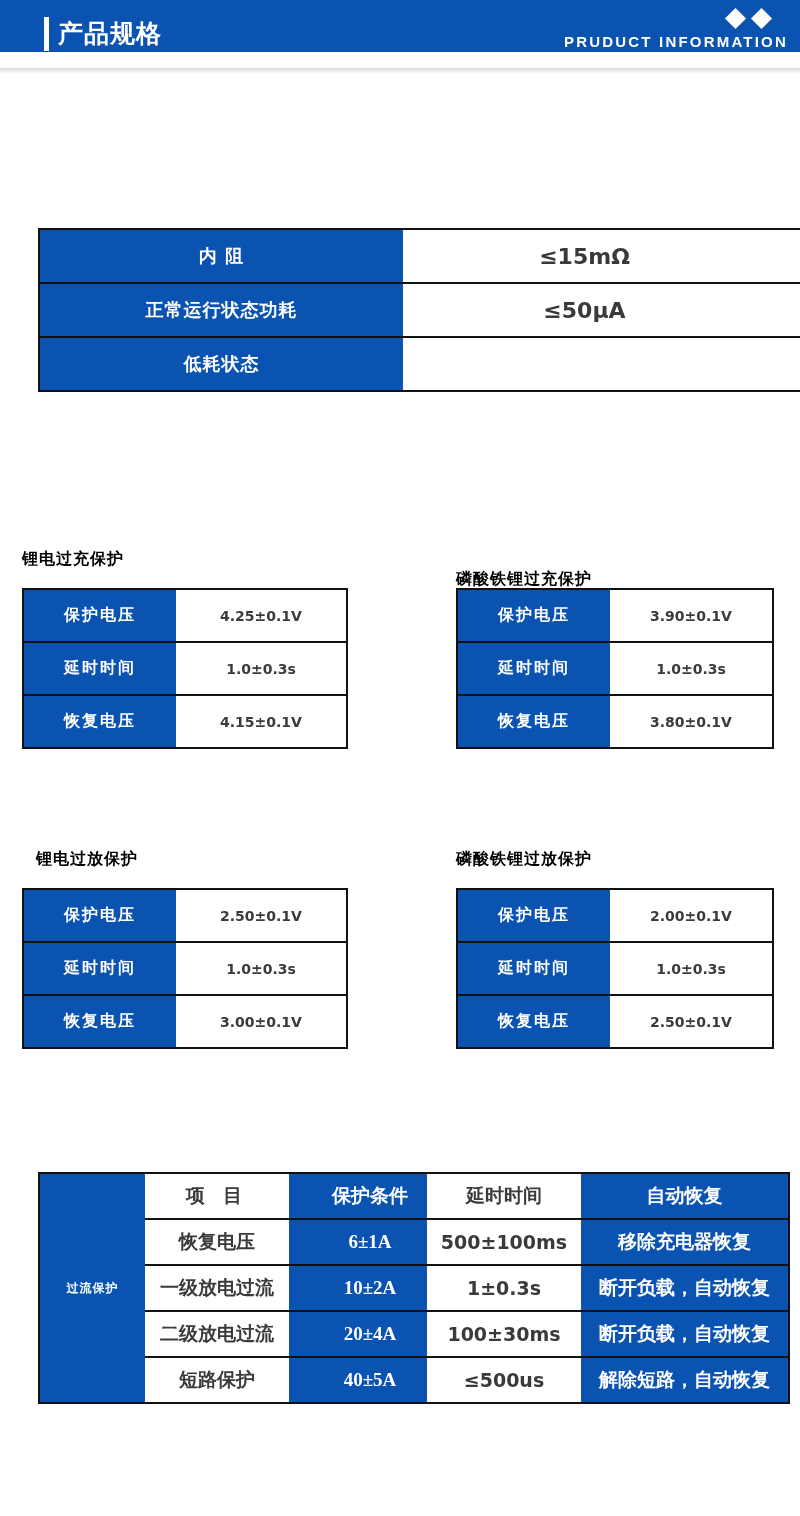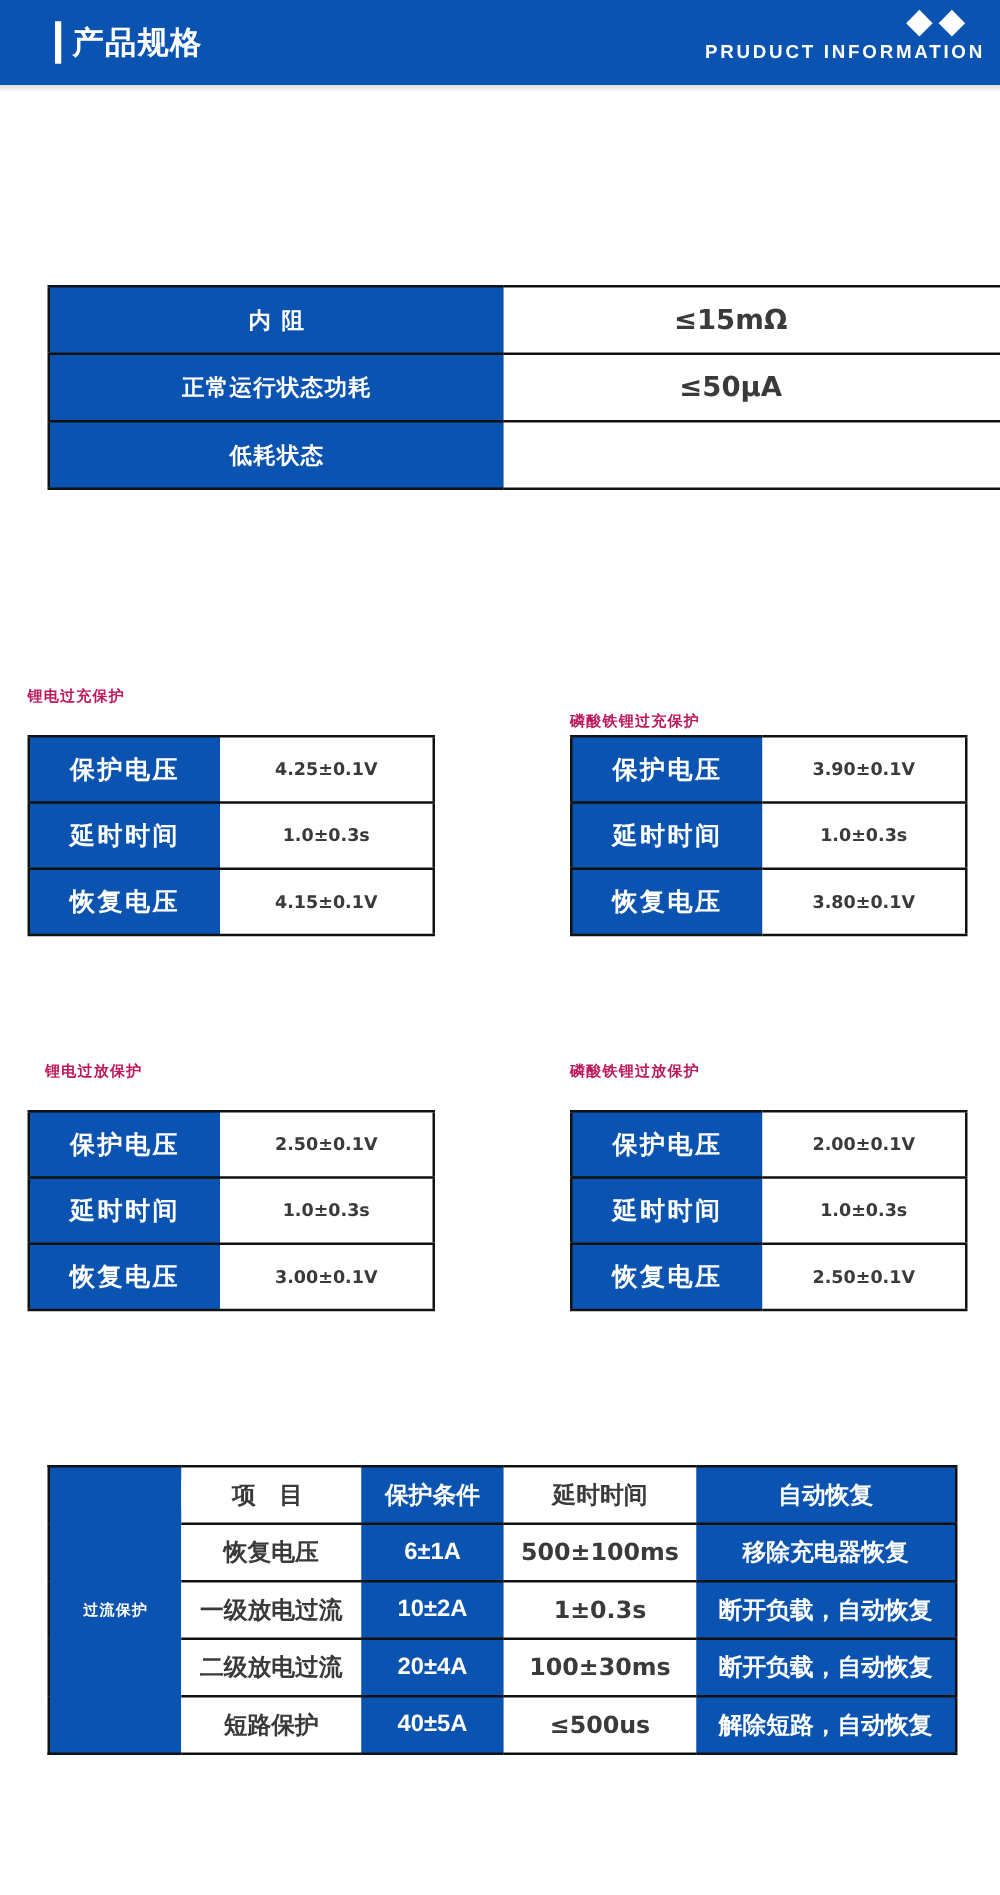--- a/index.html
+++ b/index.html
@@ -15,21 +15,21 @@
     overflow: hidden;
     position: relative;
   }
 
   
   .banner {
     position: absolute;
     left: 0;
     top: 0;
     width: 800px;
-    height: 68px;
+    height: 52px;
     background: #0b53b0;
     box-sizing: border-box;
   }
   .banner-accent {
     position: absolute;
     left: 44px;
     top: 17px;
     width: 5px;
     height: 34px;
     background: #ffffff;
@@ -126,35 +126,35 @@
     font-weight: bold;
     font-size: 22px;
     text-align: center;
     padding-right: 78px;
     font-family: "DejaVu Sans", "Liberation Sans", sans-serif;
   }
 
   
   .section-caption {
     position: absolute;
-    font-size: 12px;
-    font-weight: bold;
-    color: #be185d;
+    font-size: 16px;
+    font-weight: bold;
+    color: #000000;
     letter-spacing: 1px;
     white-space: nowrap;
   }
   #cap-li-oc  { left: 22px;  top: 549px; }
   #cap-lfp-oc { left: 456px; top: 569px; }
   #cap-li-od  { left: 36px;  top: 849px; }
   #cap-lfp-od { left: 456px; top: 849px; }
 
   
   .small-table td {
     height: 51px;
-    font-size: 20px;
+    font-size: 16px;
   }
   .small-table td.label {
     letter-spacing: 2px;
   }
   .small-table td.value {
     font-size: 14px;
     font-family: "DejaVu Sans", "Liberation Sans", sans-serif;
   }
 
   #table-li-oc  { left: 22px;  top: 588px; width: 326px; }
@@ -176,21 +176,21 @@
     left: 38px;
     top: 1172px;
     width: 728px;
   }
   #table-oc td {
     height: 44px;
     font-size: 19px;
   }
   #table-oc td.c1 { width: 105px; font-size: 12px; letter-spacing: 1px; }
   #table-oc td.c2 { width: 144px; }
-  #table-oc td.c3 { width: 114px; font-family: Liberation Sans, sans-serif; }
+  #table-oc td.c3 { width: 114px; font-family: Liberation Serif, serif; padding-left: 24px; }
   #table-oc td.c4 { width: 154px; font-family: "DejaVu Sans", "Liberation Sans", sans-serif; }
   #table-oc td.c5 { width: 207px; }
   #table-oc td.hdr-item { letter-spacing: 6px; border-radius: 14px; }
   #table-oc td.rowspan-cell { border-top: none; border-bottom: none; }
 </style>
 </head>
 <body>
 
 <div class="banner">
   <div class="banner-accent"></div>

